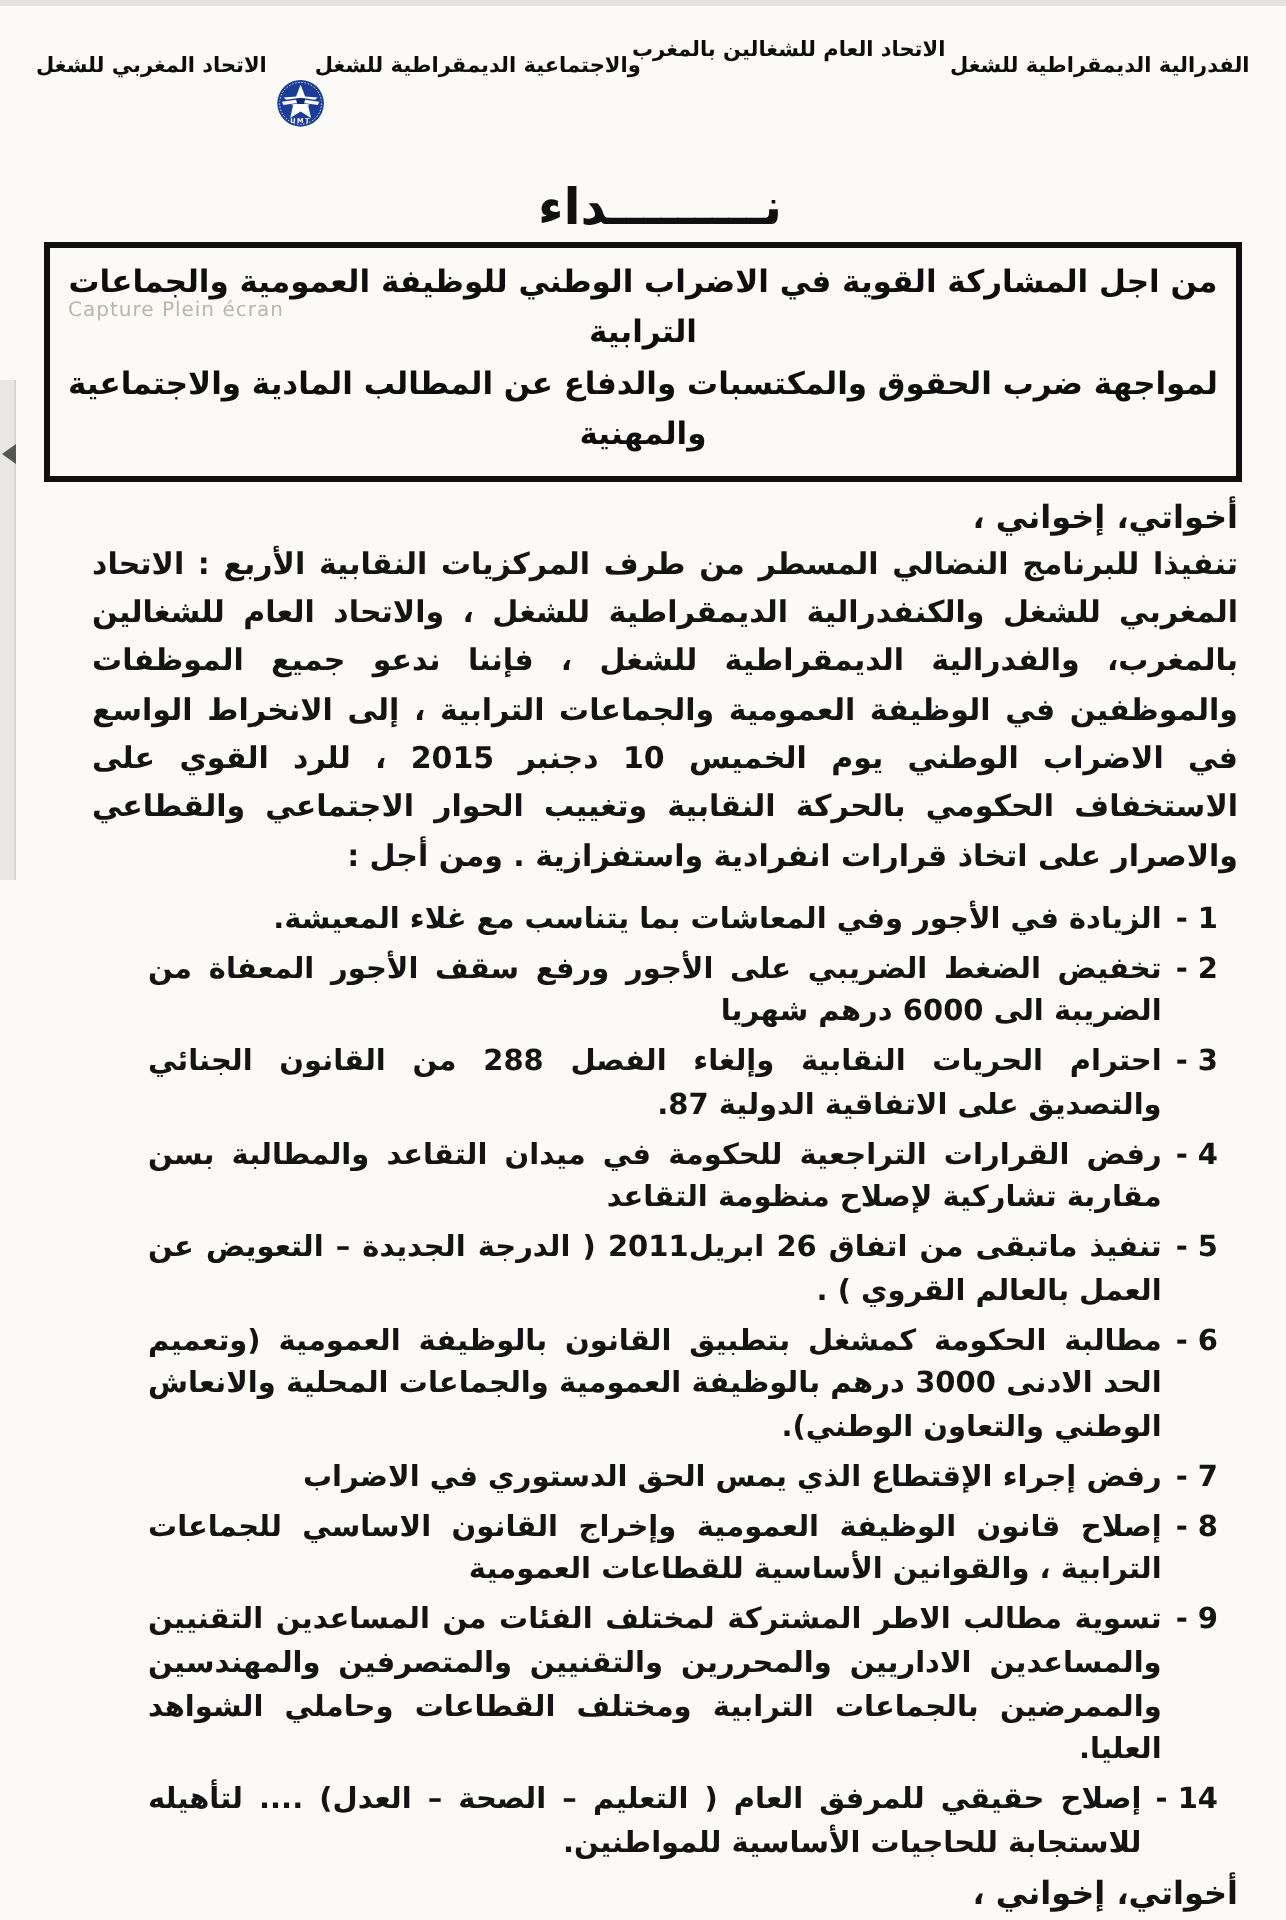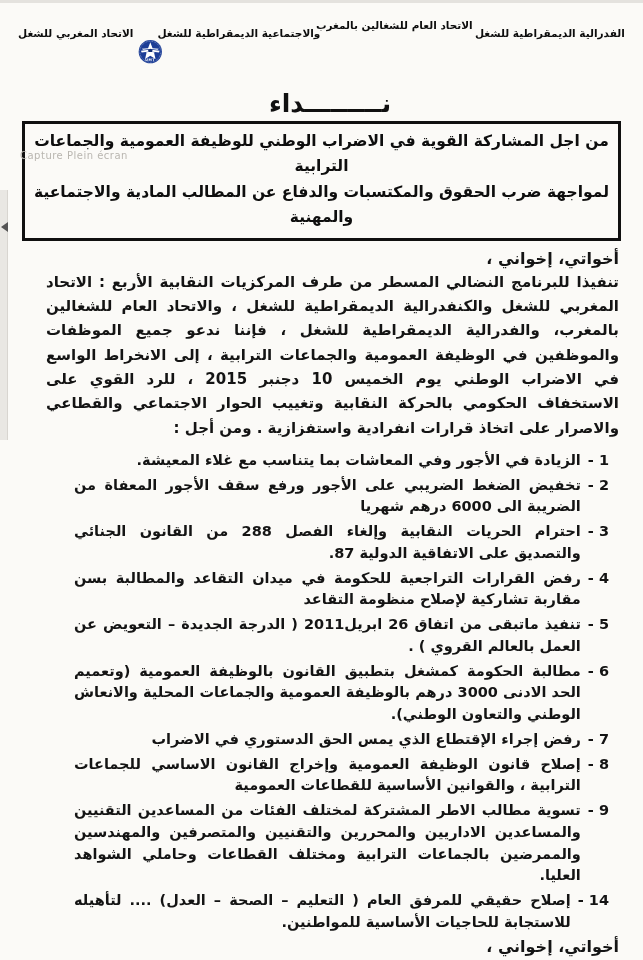--- a/index.html
+++ b/index.html
@@ -5,21 +5,21 @@
   html,body{margin:0;padding:0;}
   body{background:#d9d7d3;font-family:"DejaVu Sans",sans-serif;}
   .page{
     position:relative;width:643px;height:960px;margin:0 auto;
     background:#fbfaf7;overflow:hidden;color:#141414;
   }
   .scan-edge-left{position:absolute;left:0;top:190px;width:7px;height:250px;background:#e9e7e3;border-right:1px solid #d8d5d0;}
   .scan-edge-top{position:absolute;left:0;top:0;width:100%;height:3px;background:#e4e2de;}
   .cursor-artifact{position:absolute;left:1px;top:222px;width:0;height:0;
     border-top:5px solid transparent;border-bottom:5px solid transparent;border-right:7px solid #555;}
-  .watermark{position:absolute;left:20px;top:150px;font-size:10px;color:#b9b6b0;direction:ltr;letter-spacing:.5px;}
+  .watermark{position:absolute;left:34px;top:150px;font-size:10px;color:#b9b6b0;direction:ltr;letter-spacing:.5px;}
 
   
   .logo-row{display:flex;flex-direction:row-reverse;justify-content:space-between;align-items:flex-end;padding:6px 18px 0 18px;}
   .logo-cell{width:150px;display:flex;align-items:flex-start;}
   .logo-cell svg{display:block;}
   .logo-caption{font-weight:bold;font-size:10.5px;margin-top:13px;color:#0d0d0d;white-space:nowrap;}
 
   
   .call-title{text-align:center;font-size:25px;font-weight:bold;margin-top:0px;line-height:1.1;color:#101010;padding-left:17px;}
 

